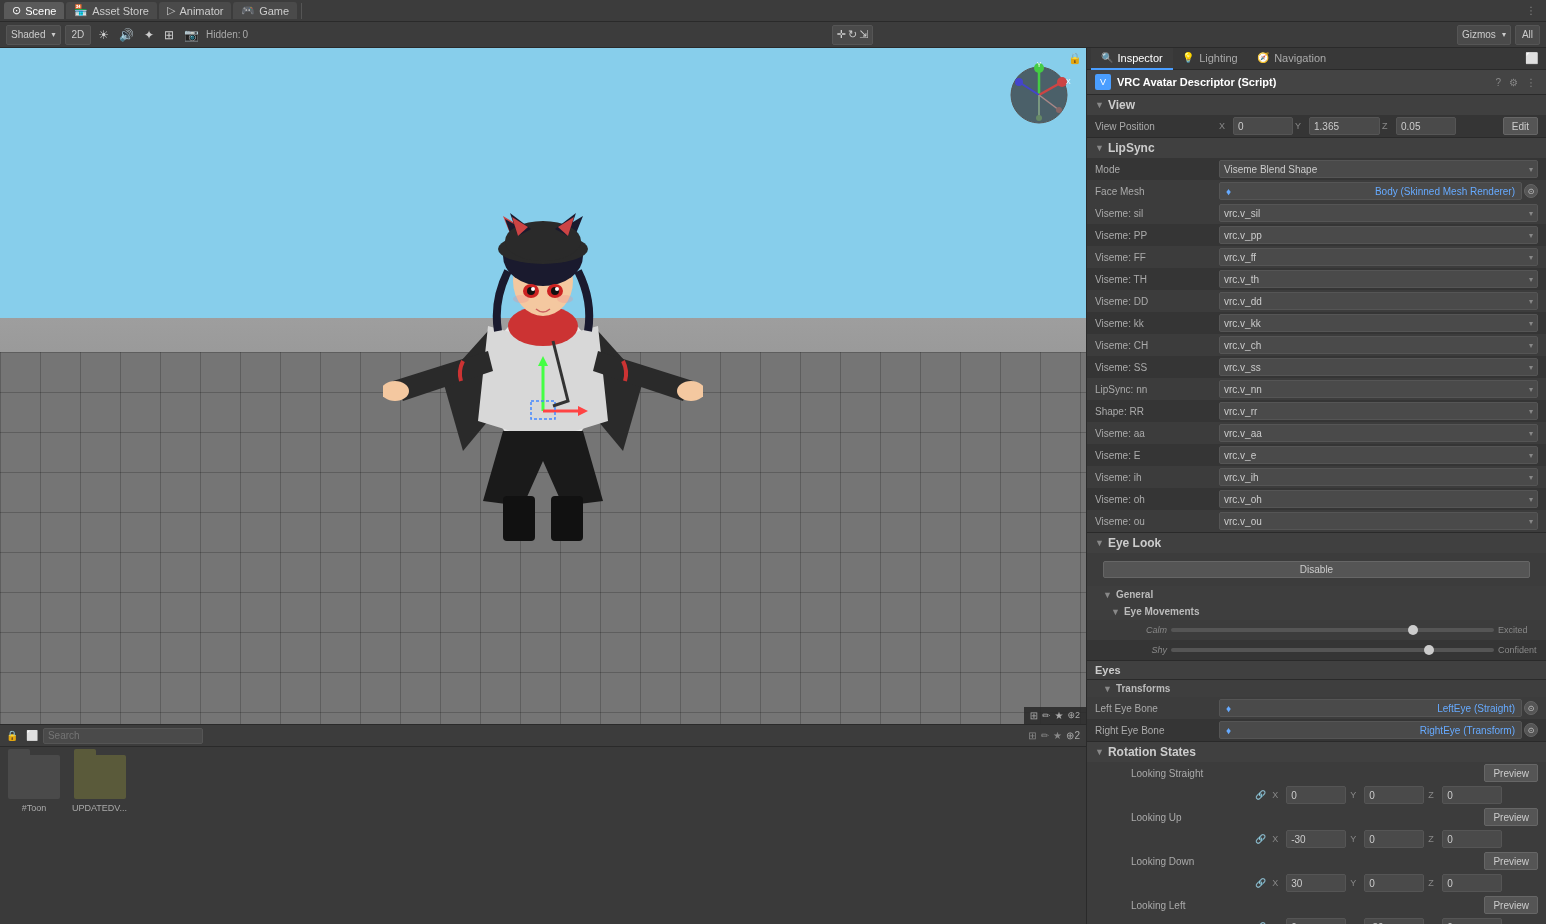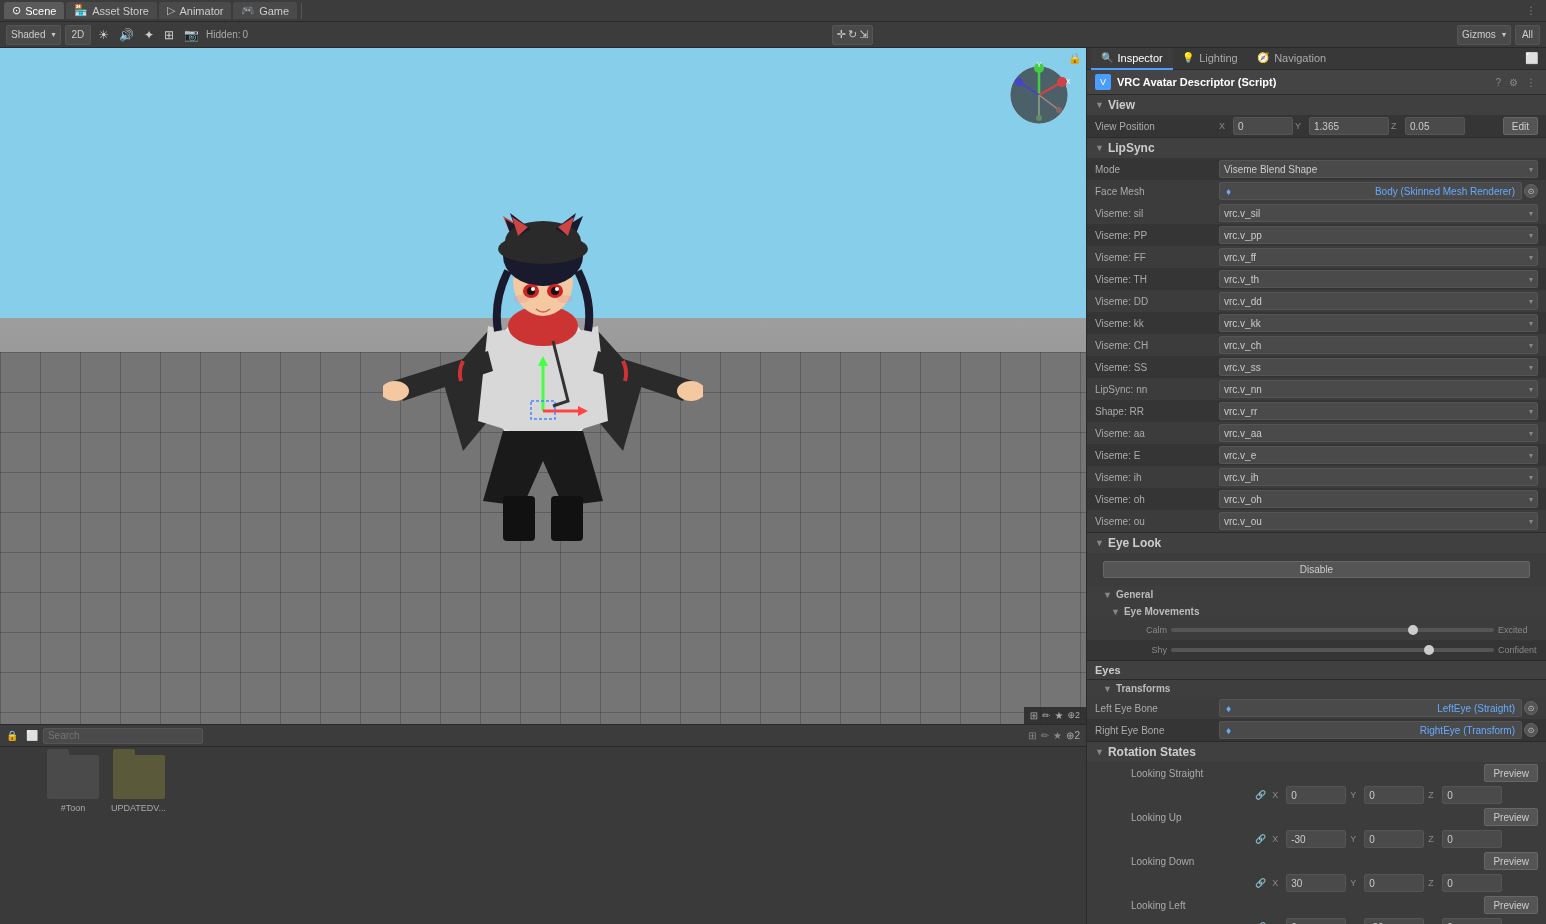--- a/index.html
+++ b/index.html
@@ -188,21 +188,20 @@
     }
     .project-title {
       font-size: 11px;
       color: #aaa;
       margin-bottom: 4px;
     }
     .asset-grid {
       display: flex;
       gap: 12px;
       align-items: flex-start;
-      margin-left: 39px;
     }
     .asset-item {
       display: flex;
       flex-direction: column;
       align-items: center;
       gap: 4px;
       cursor: pointer;
     }
     .asset-folder {
       width: 52px;
@@ -447,21 +446,21 @@
       border-radius: 2px;
       padding: 1px 4px;
       font-size: 10px;
       color: #ccc;
       height: 18px;
       width: 60px;
       display: flex;
       align-items: center;
     }
     .xyz-input-lg {
-      width: 80px;
+      width: 71px;
       text-align: right;
     }
 
     
     .edit-btn {
       background: #555;
       border: 1px solid #666;
       border-radius: 2px;
       padding: 1px 8px;
       font-size: 10px;
@@ -493,20 +492,21 @@
       flex: 1;
       display: flex;
       align-items: center;
       gap: 4px;
     }
     .slider-label-left {
       font-size: 9px;
       color: #888;
       min-width: 28px;
       text-align: right;
+      font-style: italic;
     }
     .slider-label-right {
       font-size: 9px;
       color: #888;
       min-width: 40px;
     }
     .slider-track {
       flex: 1;
       height: 4px;
       background: #555;

